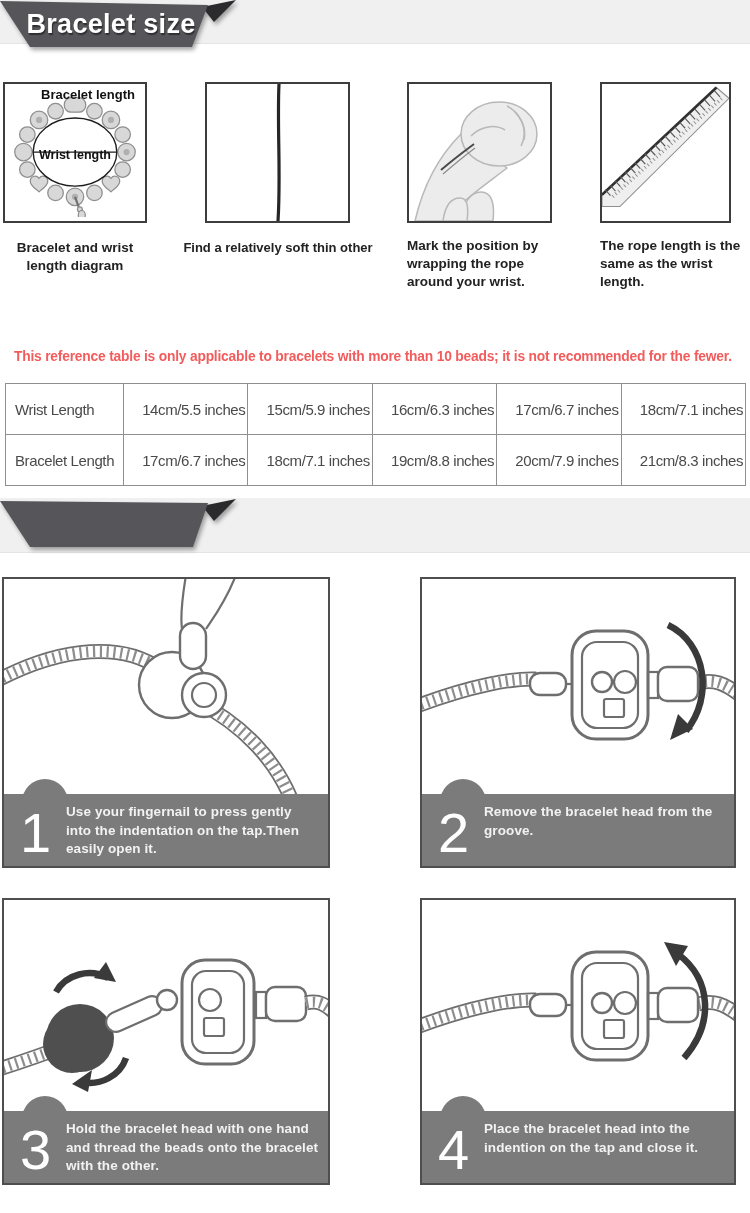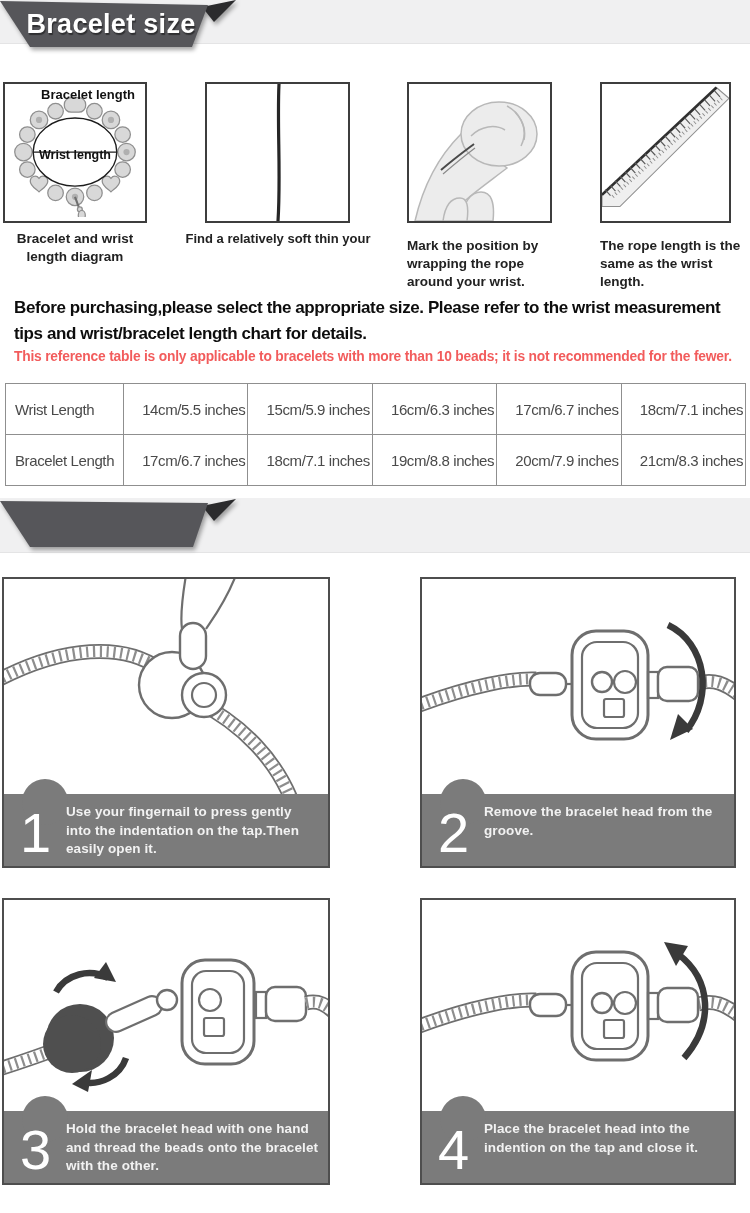--- a/index.html
+++ b/index.html
@@ -18,21 +18,21 @@
   #ribbon-use{top:499px;}
   .ribbon svg{position:absolute;inset:0;}
   .ribbon-label{position:absolute;left:6px;width:210px;top:9px;text-align:center;color:#fff;
     font-size:27px;font-weight:bold;letter-spacing:.3px;
     text-shadow:1px 2px 1px rgba(0,0,0,.45);}
 
   
   .fig{position:absolute;top:82px;}
   .fig-box{height:141px;border:2px solid #3d3d3d;background:#fff;position:relative;overflow:hidden;}
   .fig-box svg{position:absolute;inset:0;}
-  .fig-caption{margin-top:7px;font-size:13.5px;font-weight:bold;color:#222;line-height:1.32;}
+  .fig-caption{margin-top:16px;font-size:13.5px;font-weight:bold;color:#222;line-height:1.32;}
   #fig-1{left:3px;width:144px;}
   #fig-2{left:205px;width:145px;}
   #fig-3{left:407px;width:145px;}
   #fig-4{left:600px;width:131px;}
   #fig-1 .fig-caption{text-align:center;}
   #fig-2 .fig-caption{width:192px;margin-left:-23px;text-align:center;font-size:13px;}
   #fig-3 .fig-caption{width:162px;text-align:left;margin-top:14px;}
   #fig-4 .fig-caption{width:152px;text-align:left;margin-top:14px;}
   .fig-inner-label{position:absolute;left:0;right:0;font-weight:bold;color:#111;}
   #fig1-label-top{top:3px;text-align:center;padding-left:26px;font-size:13px;}
@@ -126,21 +126,21 @@
     </div>
     <div class="fig-caption">Bracelet and wrist length diagram</div>
   </div>
 
   <div class="fig" id="fig-2">
     <div class="fig-box">
       <svg viewBox="0 0 141 137" preserveAspectRatio="none">
         <path d="M72,0 C70,40 74,92 71,137" fill="none" stroke="#262626" stroke-width="3.2"></path>
       </svg>
     </div>
-    <div class="fig-caption">Find a relatively soft thin your</div>
+    <div class="fig-caption">Find a relatively soft thin other</div>
   </div>
 
   <div class="fig" id="fig-3">
     <div class="fig-box">
       <svg viewBox="0 0 141 137" preserveAspectRatio="none">
         <path class="sketch" d="M6,137 C14,102 30,72 52,50 L98,84 C72,104 48,120 38,137 Z"></path>
         <ellipse class="sketch" cx="90" cy="50" rx="38" ry="32"></ellipse>
         <path class="sketchln" d="M98,22 C110,28 118,42 115,56"></path>
         <path class="sketchln" d="M106,28 C115,38 118,50 112,62"></path>
         <path class="sketchln" d="M62,52 C72,42 86,40 96,46"></path>
@@ -158,21 +158,20 @@
       <svg viewBox="0 0 142 137" preserveAspectRatio="none">
         <polygon points="0,124 128,4 142,16 20,137 0,137" fill="#efefef" stroke="#8f8f8f" stroke-width="1.2"></polygon>
         <path d="M0,124 L128,4" stroke="#2f2f2f" stroke-width="3"></path>
         <path d="M6,122 L130,10" stroke="#5a5a5a" stroke-width="9" stroke-dasharray="1.3 6.2" fill="none"></path>
         <path d="M12,126 L134,16" stroke="#8a8a8a" stroke-width="4" stroke-dasharray="1 3.4" fill="none"></path>
       </svg>
     </div>
     <div class="fig-caption">The rope length is the same as the wrist length.</div>
   </div>
 
-  <div class="notice">Before purchasing,please select the appropriate size. Please refer to the wrist measurement tips and wrist/bracelet length chart for details.</div>
   <div class="warning">This reference table is only applicable to bracelets with more than 10 beads; it is not recommended for the fewer.</div>
 
   <table class="size-table">
     <tbody>
       <tr>
         <td class="rowlabel">Wrist Length</td>
         <td>14cm/5.5 inches</td>
         <td>15cm/5.9 inches</td>
         <td>16cm/6.3 inches</td>
         <td>17cm/6.7 inches</td>

